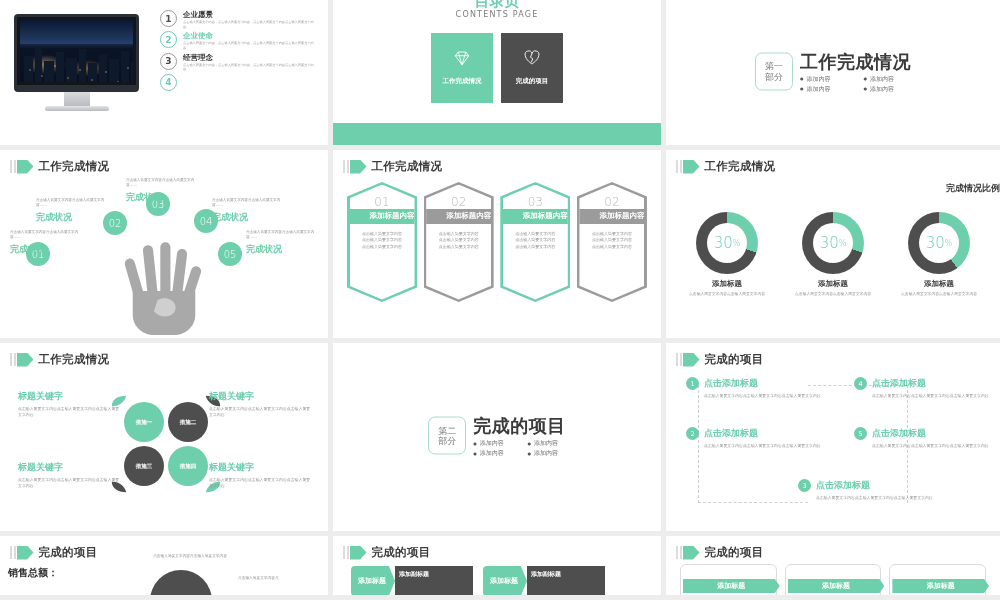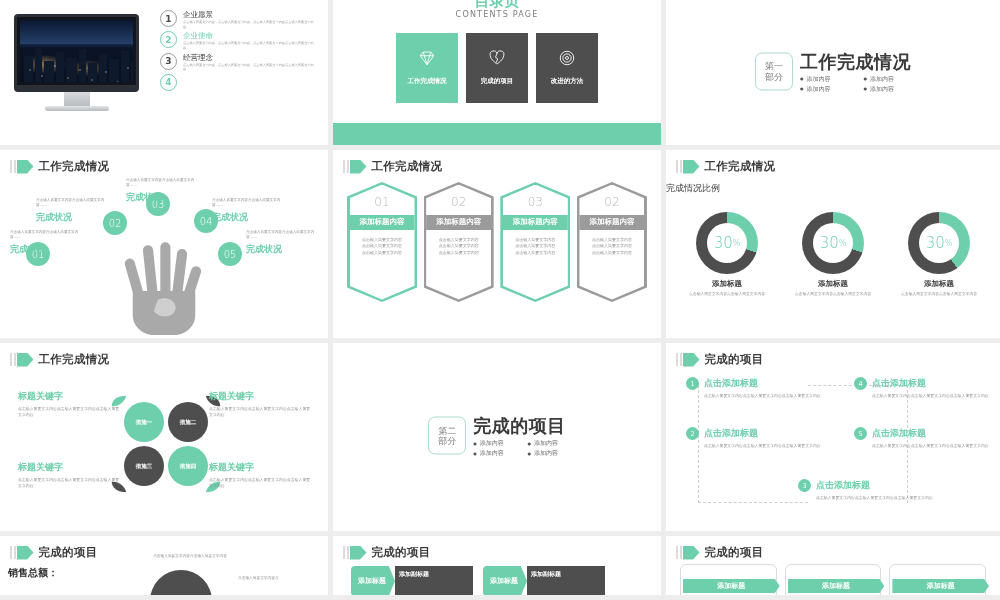--- a/index.html
+++ b/index.html
@@ -75,21 +75,21 @@
 
   .biz-list { position: absolute; left: 160px; top: 10px; width: 160px; }
   .biz-row { display: flex; gap: 6px; margin-bottom: 2px; }
   .biz-num {
     flex: 0 0 auto; width: 17px; height: 17px; border-radius: 50%;
     border: 1.2px solid #9a9a9a; color: #4a4a4a;
     font-size: 9px; font-weight: bold; display: flex; align-items: center; justify-content: center;
   }
   .biz-row.g .biz-num { border-color: #6ECFAC; color: #6ECFAC; }
   .biz-txt { flex: 1; }
-  .biz-h { font-size: 7.5px; font-weight: normal; color: #3b3b3b; line-height: 1.2; }
+  .biz-h { font-size: 7.5px; font-weight: bold; color: #3b3b3b; line-height: 1.2; }
   .biz-row.g .biz-h { color: #6ECFAC; }
   .biz-p { font-size: 3.2px; color: #9b9b9b; line-height: 1.45; margin-top: 1px; }
 
   
   .ct-head { text-align: center; padding-top: 0px; }
   .ct-cn { font-size: 15px; font-weight: bold; color: #6ECFAC; line-height: .85; margin-top: -5px; }
   .ct-en { font-size: 8px; color: #7d7d7d; letter-spacing: 1.2px; margin-top: 2px; }
   .ct-cards { display: flex; justify-content: center; gap: 8px; margin-top: 14px; }
   .ct-card {
     width: 62px; height: 70px; display: flex; flex-direction: column;
@@ -134,27 +134,27 @@
     padding: 2.5px;
   }
   .hex.gr { background: #6ECFAC; }
   .hex.gy { background: #9b9b9b; }
   .hex-in {
     width: 100%; height: 100%; background: #fff;
     clip-path: polygon(50% 0, 100% 12%, 100% 88%, 50% 100%, 0 88%, 0 12%);
     display: flex; flex-direction: column; align-items: center;
   }
   .hex-num { font-size: 12px; color: #b8b8b8; margin-top: 10px; font-weight: 300; }
-  .hex-band { width: 100%; padding: 2.5px 0; margin-top: 6px; text-align: center; font-size: 7.5px; color: #fff; font-weight: bold; }
+  .hex-band { width: 100%; padding: 2.5px 0; text-align: right; font-size: 7.5px; color: #fff; font-weight: bold; }
   .hex.gr .hex-band { background: #6ECFAC; }
   .hex.gy .hex-band { background: #9b9b9b; }
   .hex-p { font-size: 4px; color: #8d8d8d; line-height: 1.7; text-align: center; padding: 7px 11px 0; }
 
   
-  .dn-title { position: absolute; left: 0; right: 0; top: 32px; text-align: left; font-size: 9px; font-weight: normal; color: #3b3b3b; }
+  .dn-title { position: absolute; left: 0; right: 0; top: 32px; text-align: right; font-size: 9px; font-weight: bold; color: #3b3b3b; }
   .dn-row { position: absolute; left: 8px; right: 8px; top: 62px; display: flex; justify-content: space-around; align-items: flex-end; }
   .dn-item { width: 100px; text-align: center; }
   .donut { width: 62px; height: 62px; border-radius: 50%; margin: 0 auto; position: relative; }
   .donut::after {
     content: ""; position: absolute; inset: 11px; border-radius: 50%; background: #fff;
   }
   .dn-val { position: absolute; inset: 0; display: flex; align-items: center; justify-content: center; z-index: 2; color: #6ECFAC; font-size: 15px; font-weight: 300; }
   .dn-val sup { font-size: 8px; }
   .dn-h { font-size: 7.5px; font-weight: bold; color: #3b3b3b; margin-top: 5px; }
   .dn-p { font-size: 3.8px; color: #8d8d8d; line-height: 1.6; margin-top: 2px; }
@@ -268,28 +268,20 @@
                 <path d="M3 9h18M7 4l5 17M17 4l-5 17"></path>
               </svg></span>
         <span class="lbl">工作完成情况</span>
       </div>
       <div class="ct-card dk">
         <span><svg width="18" height="18" viewBox="0 0 24 24">
                 <path d="M12 20S3 14 3 8.5A4.5 4.5 0 0112 6a4.5 4.5 0 019 2.5C21 14 12 20 12 20z"></path>
                 <path d="M12 6l-2 5 3 2-2 5"></path>
               </svg></span>
         <span class="lbl">完成的项目</span>
-      </div>
-      <div class="ct-card dk">
-        <span><svg width="18" height="18" viewBox="0 0 24 24">
-                <circle cx="12" cy="12" r="9"></circle>
-                <circle cx="12" cy="12" r="5.5"></circle>
-                <circle cx="12" cy="12" r="2"></circle>
-              </svg></span>
-        <span class="lbl">改进的方法</span>
       </div>
     </div>
     <div class="ct-bar"></div>
   </div>
     </div>
 
   <div class="cell">
       <div class="slide last">
     <div class="sec-wrap">
           <div class="sec-inner">

